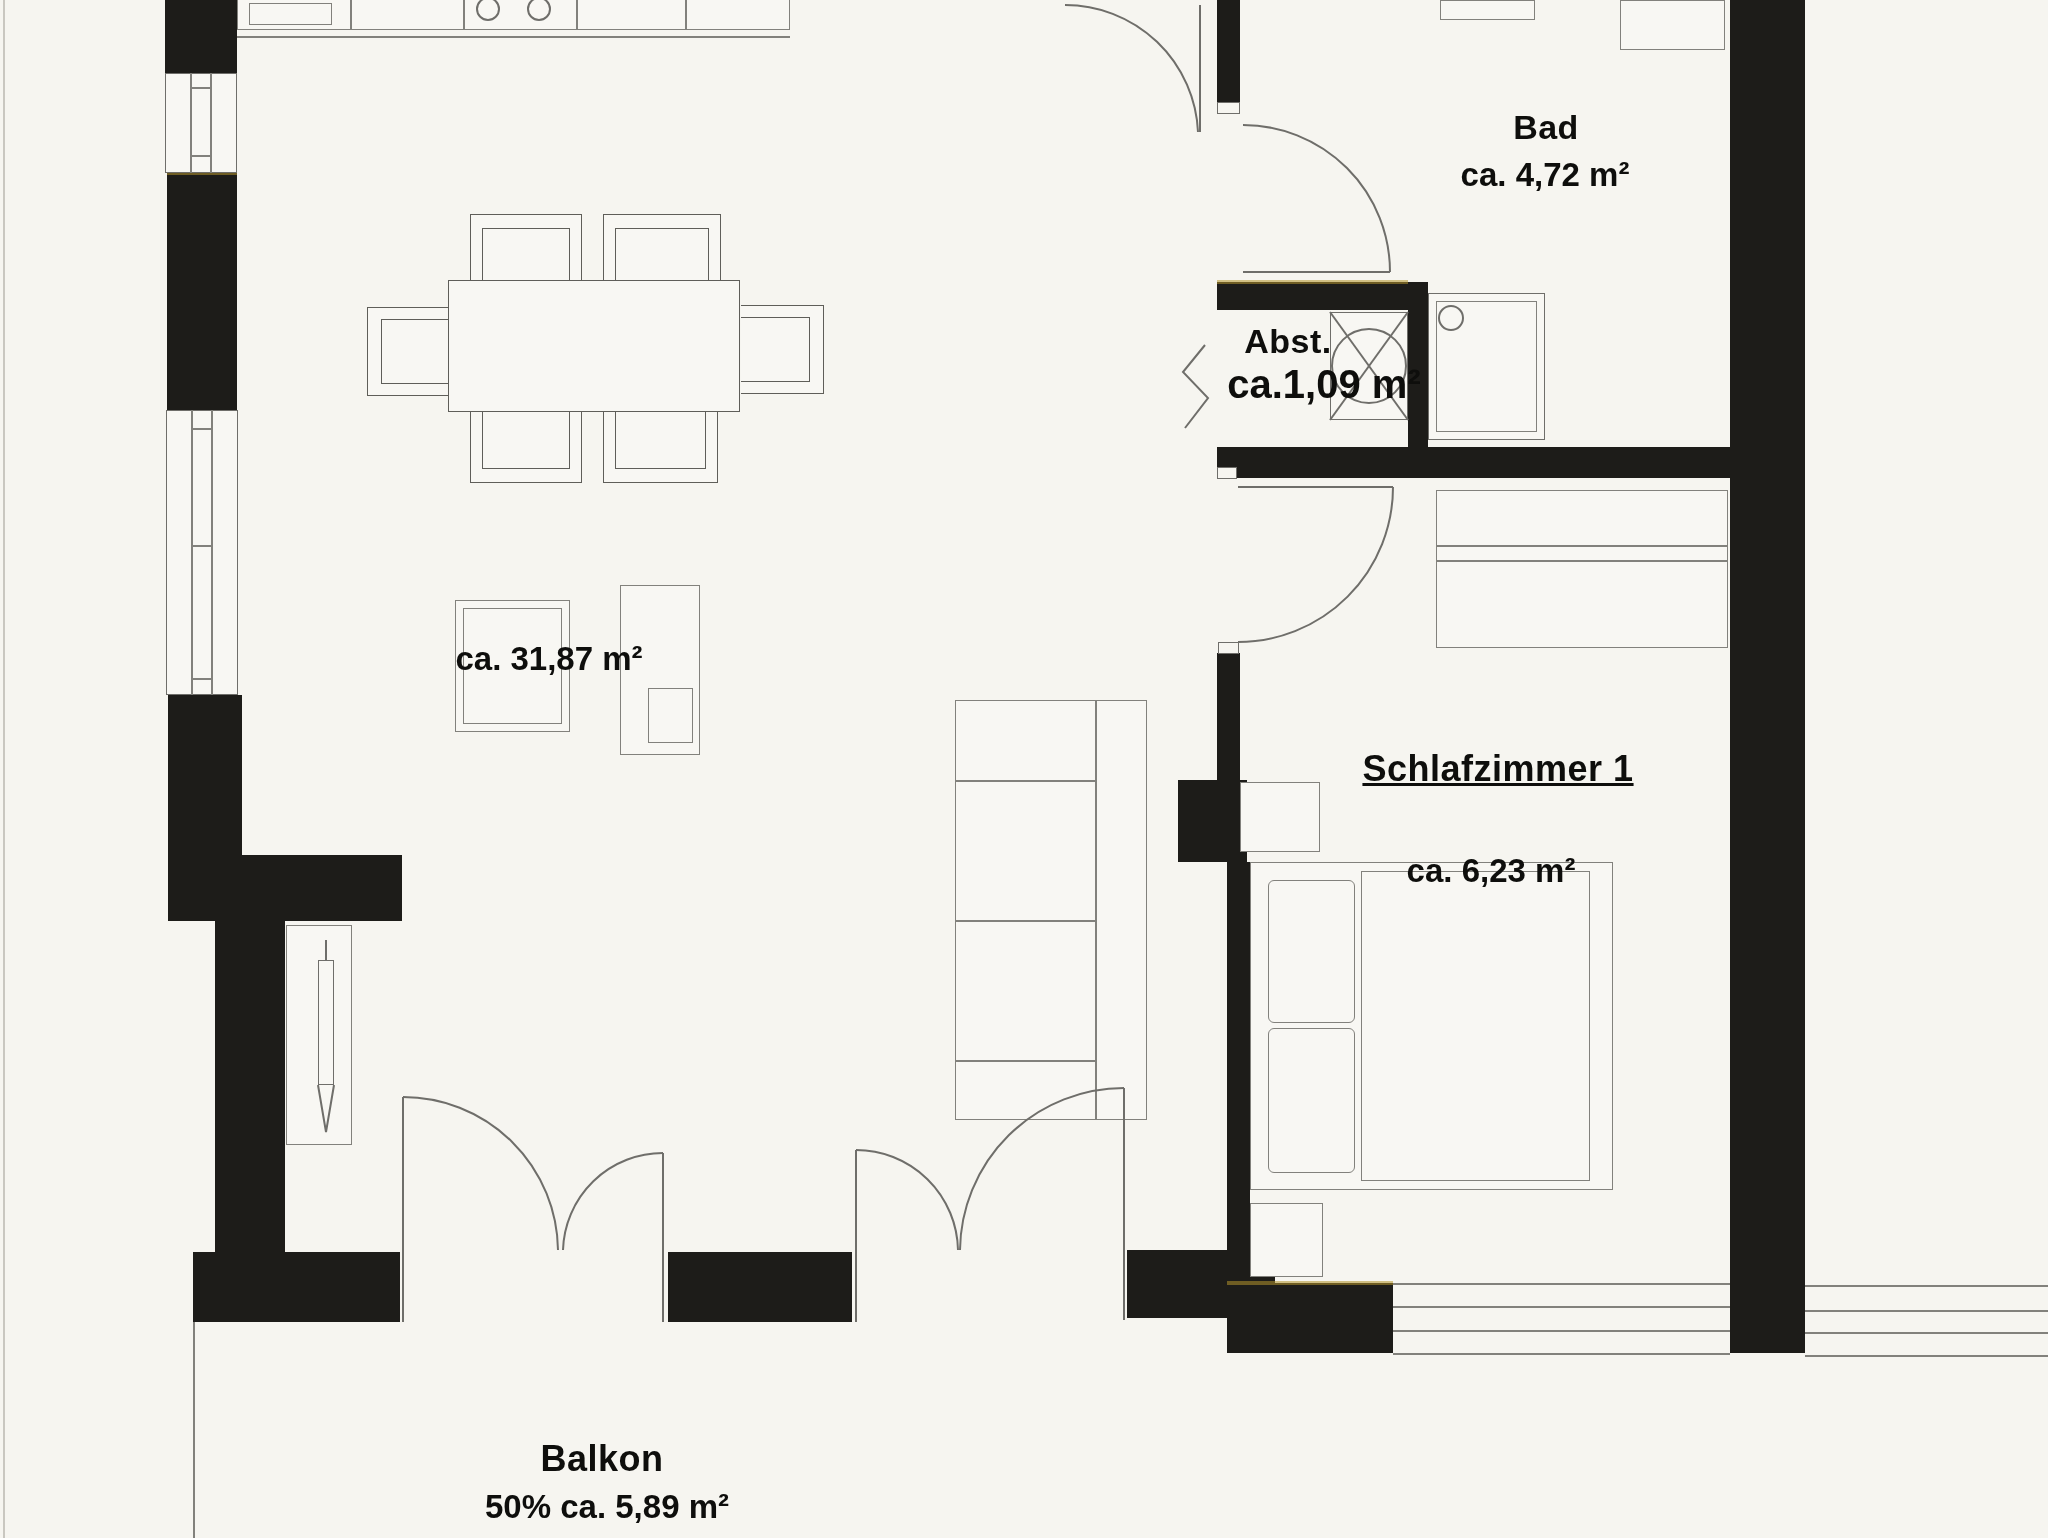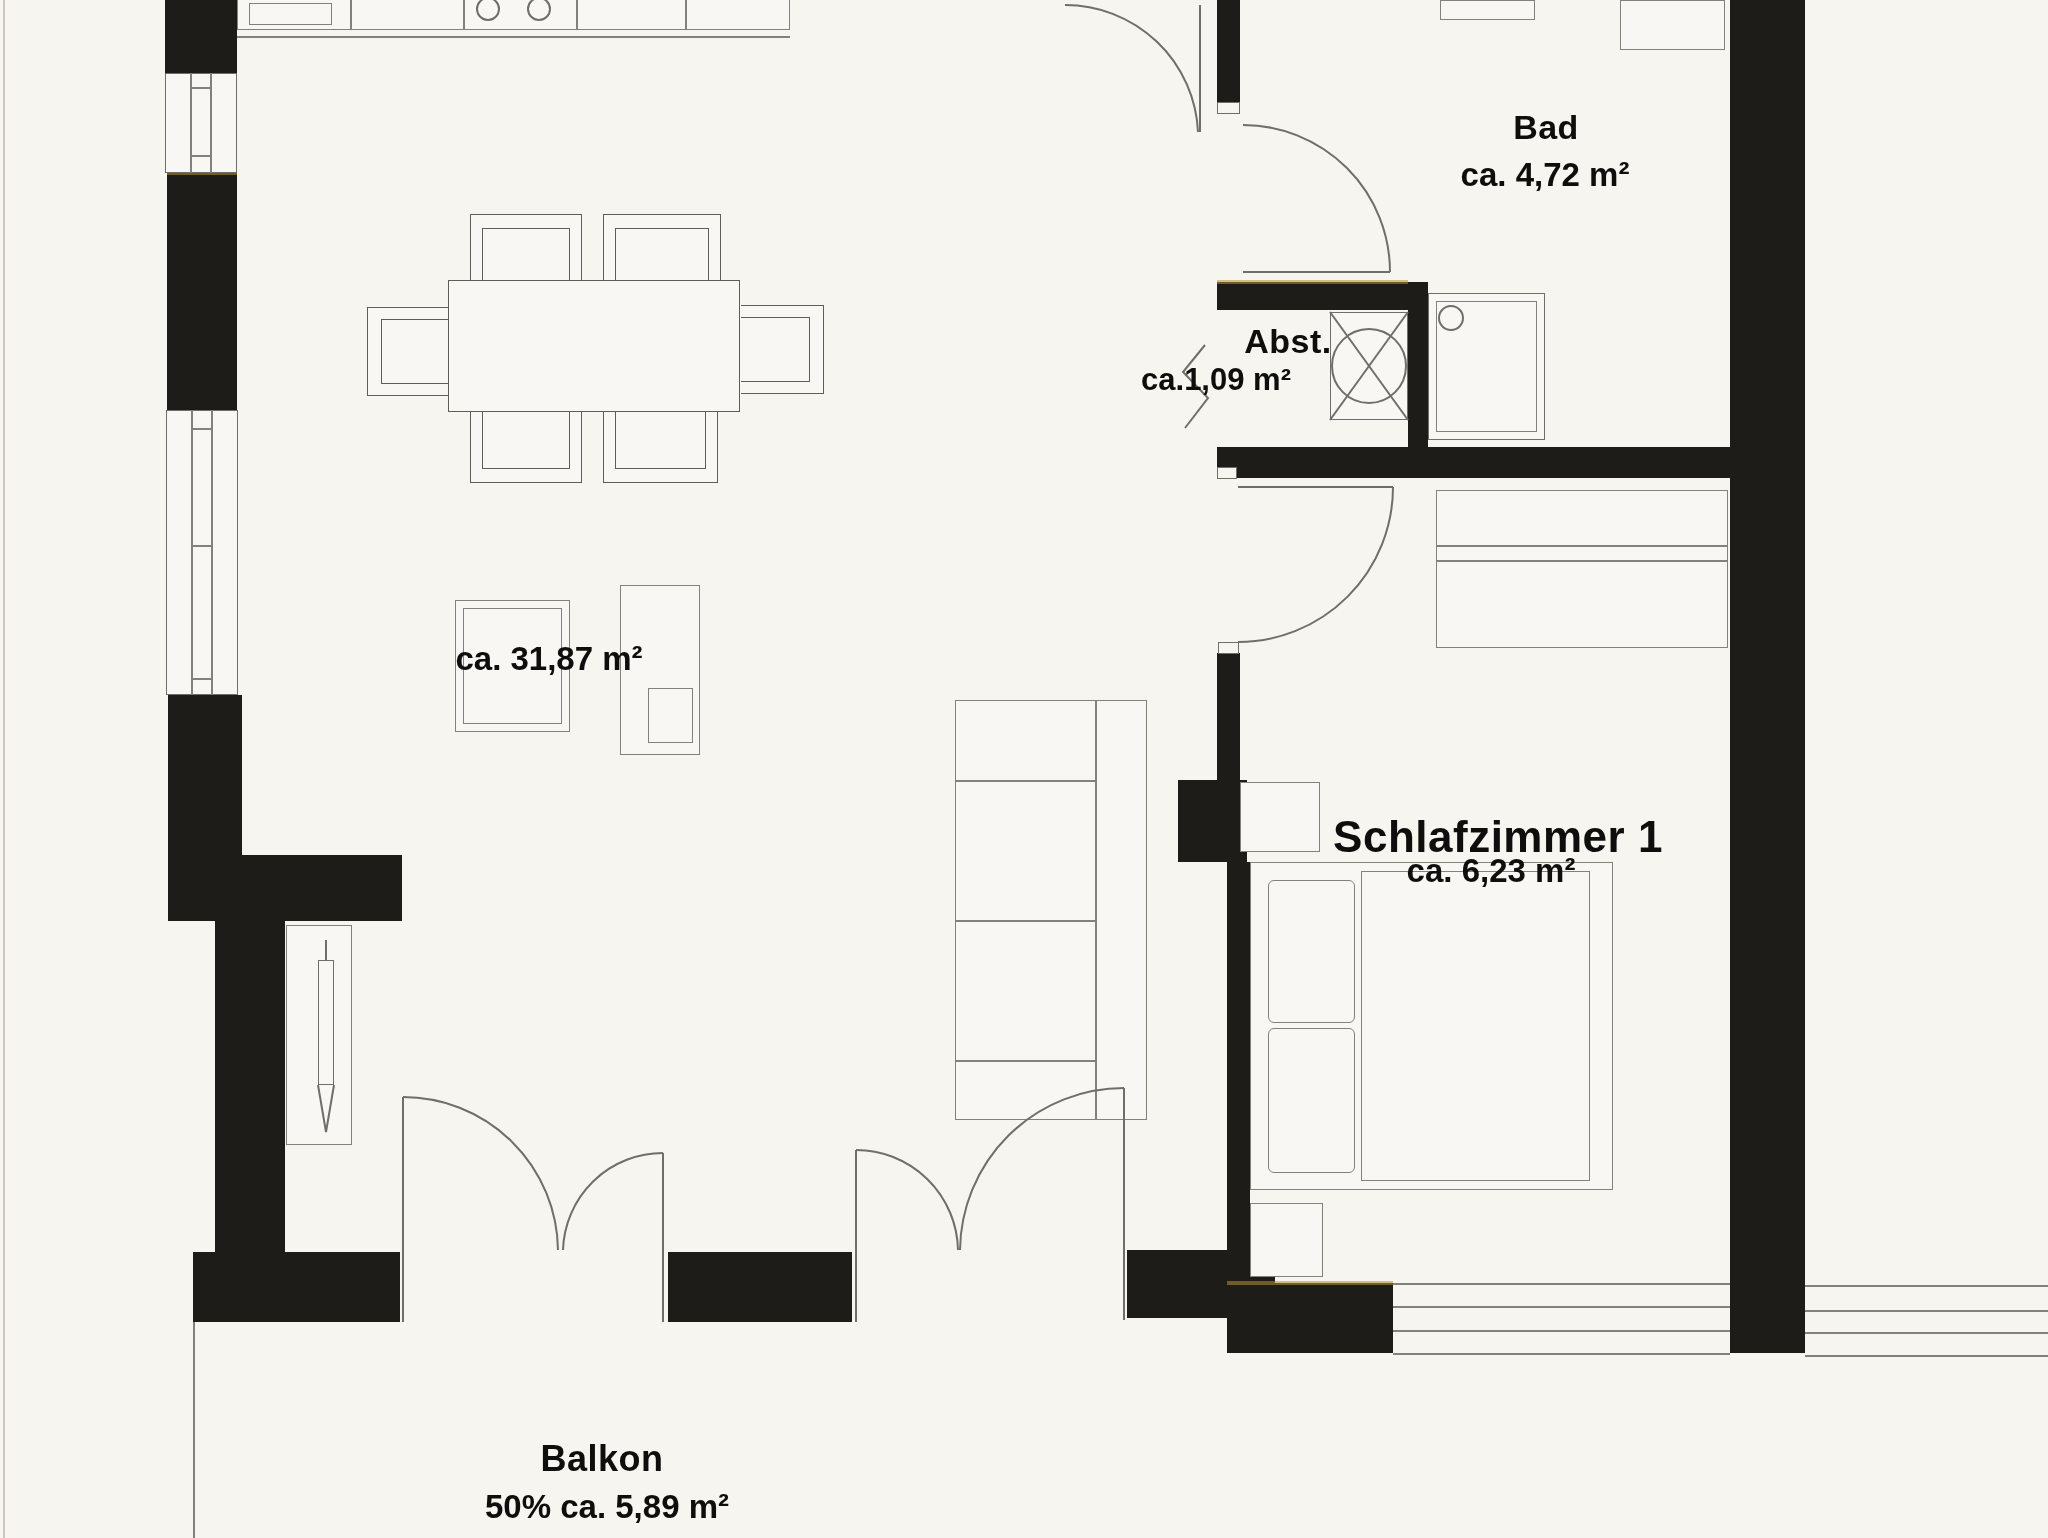--- a/index.html
+++ b/index.html
@@ -163,21 +163,21 @@
       <path d="M 1205 345 L 1183 372 L 1208 398 L 1185 428"></path>
     </g>
   </svg>
 
   <div class="lbl room-area" style="left:549px;top:640px;">ca. 31,87 m²</div>
 
   <div class="lbl room-name" style="left:1546px;top:108px;">Bad</div>
   <div class="lbl room-area" style="left:1545px;top:156px;">ca. 4,72 m²</div>
 
   <div class="lbl room-name" style="left:1288px;top:322px;font-size:34px;">Abst.</div>
-  <div class="lbl room-area" style="left:1216px;top:362px;font-size:31px;">ca.1,09 m²</div>
+  <div class="lbl room-area" style="left:1324px;top:362px;font-size:40px;">ca.1,09 m²</div>
 
-  <div class="lbl room-name" style="left:1498px;top:812px;font-size:44px;">Schlafzimmer 1</div>
+  <div class="lbl room-name" style="left:1498px;top:748px;font-size:36px;text-decoration:underline;">Schlafzimmer 1</div>
   <div class="lbl room-area" style="left:1491px;top:852px;">ca. 6,23 m²</div>
 
   <div class="lbl room-name" style="left:602px;top:1438px;font-size:36px;">Balkon</div>
   <div class="lbl room-area" style="left:607px;top:1488px;">50% ca. 5,89 m²</div>
 
 </div>
 
 </body></html>

